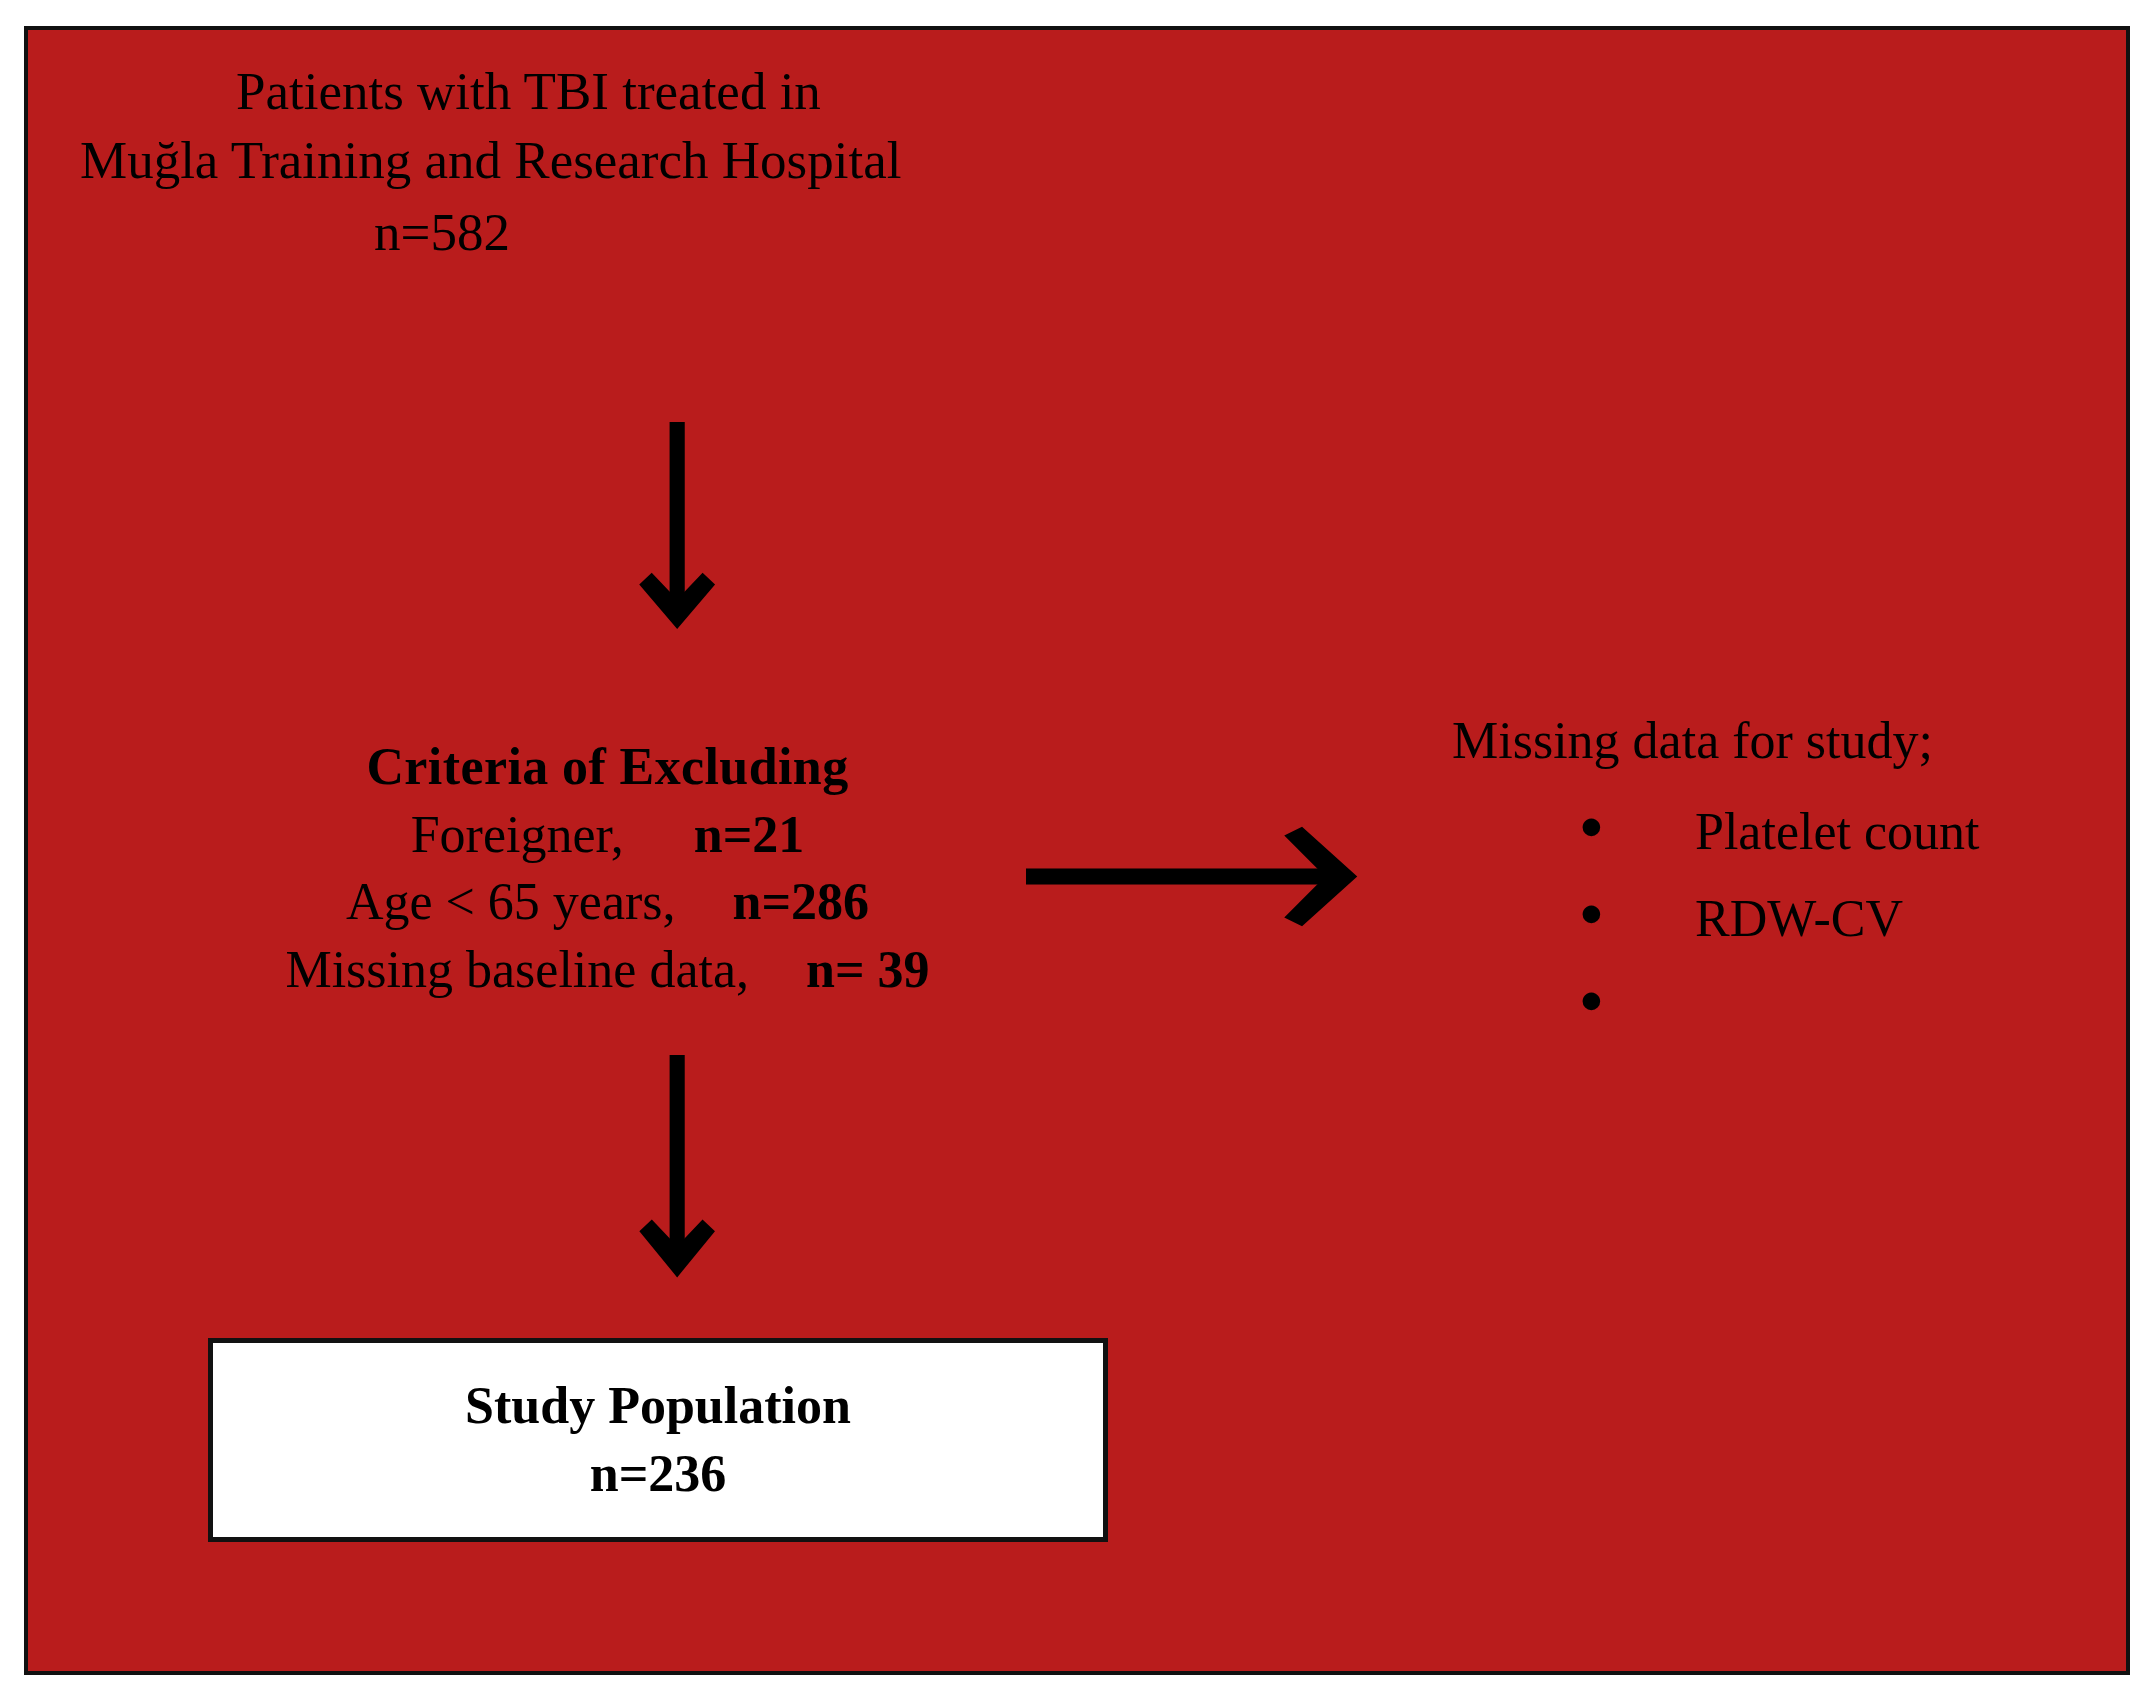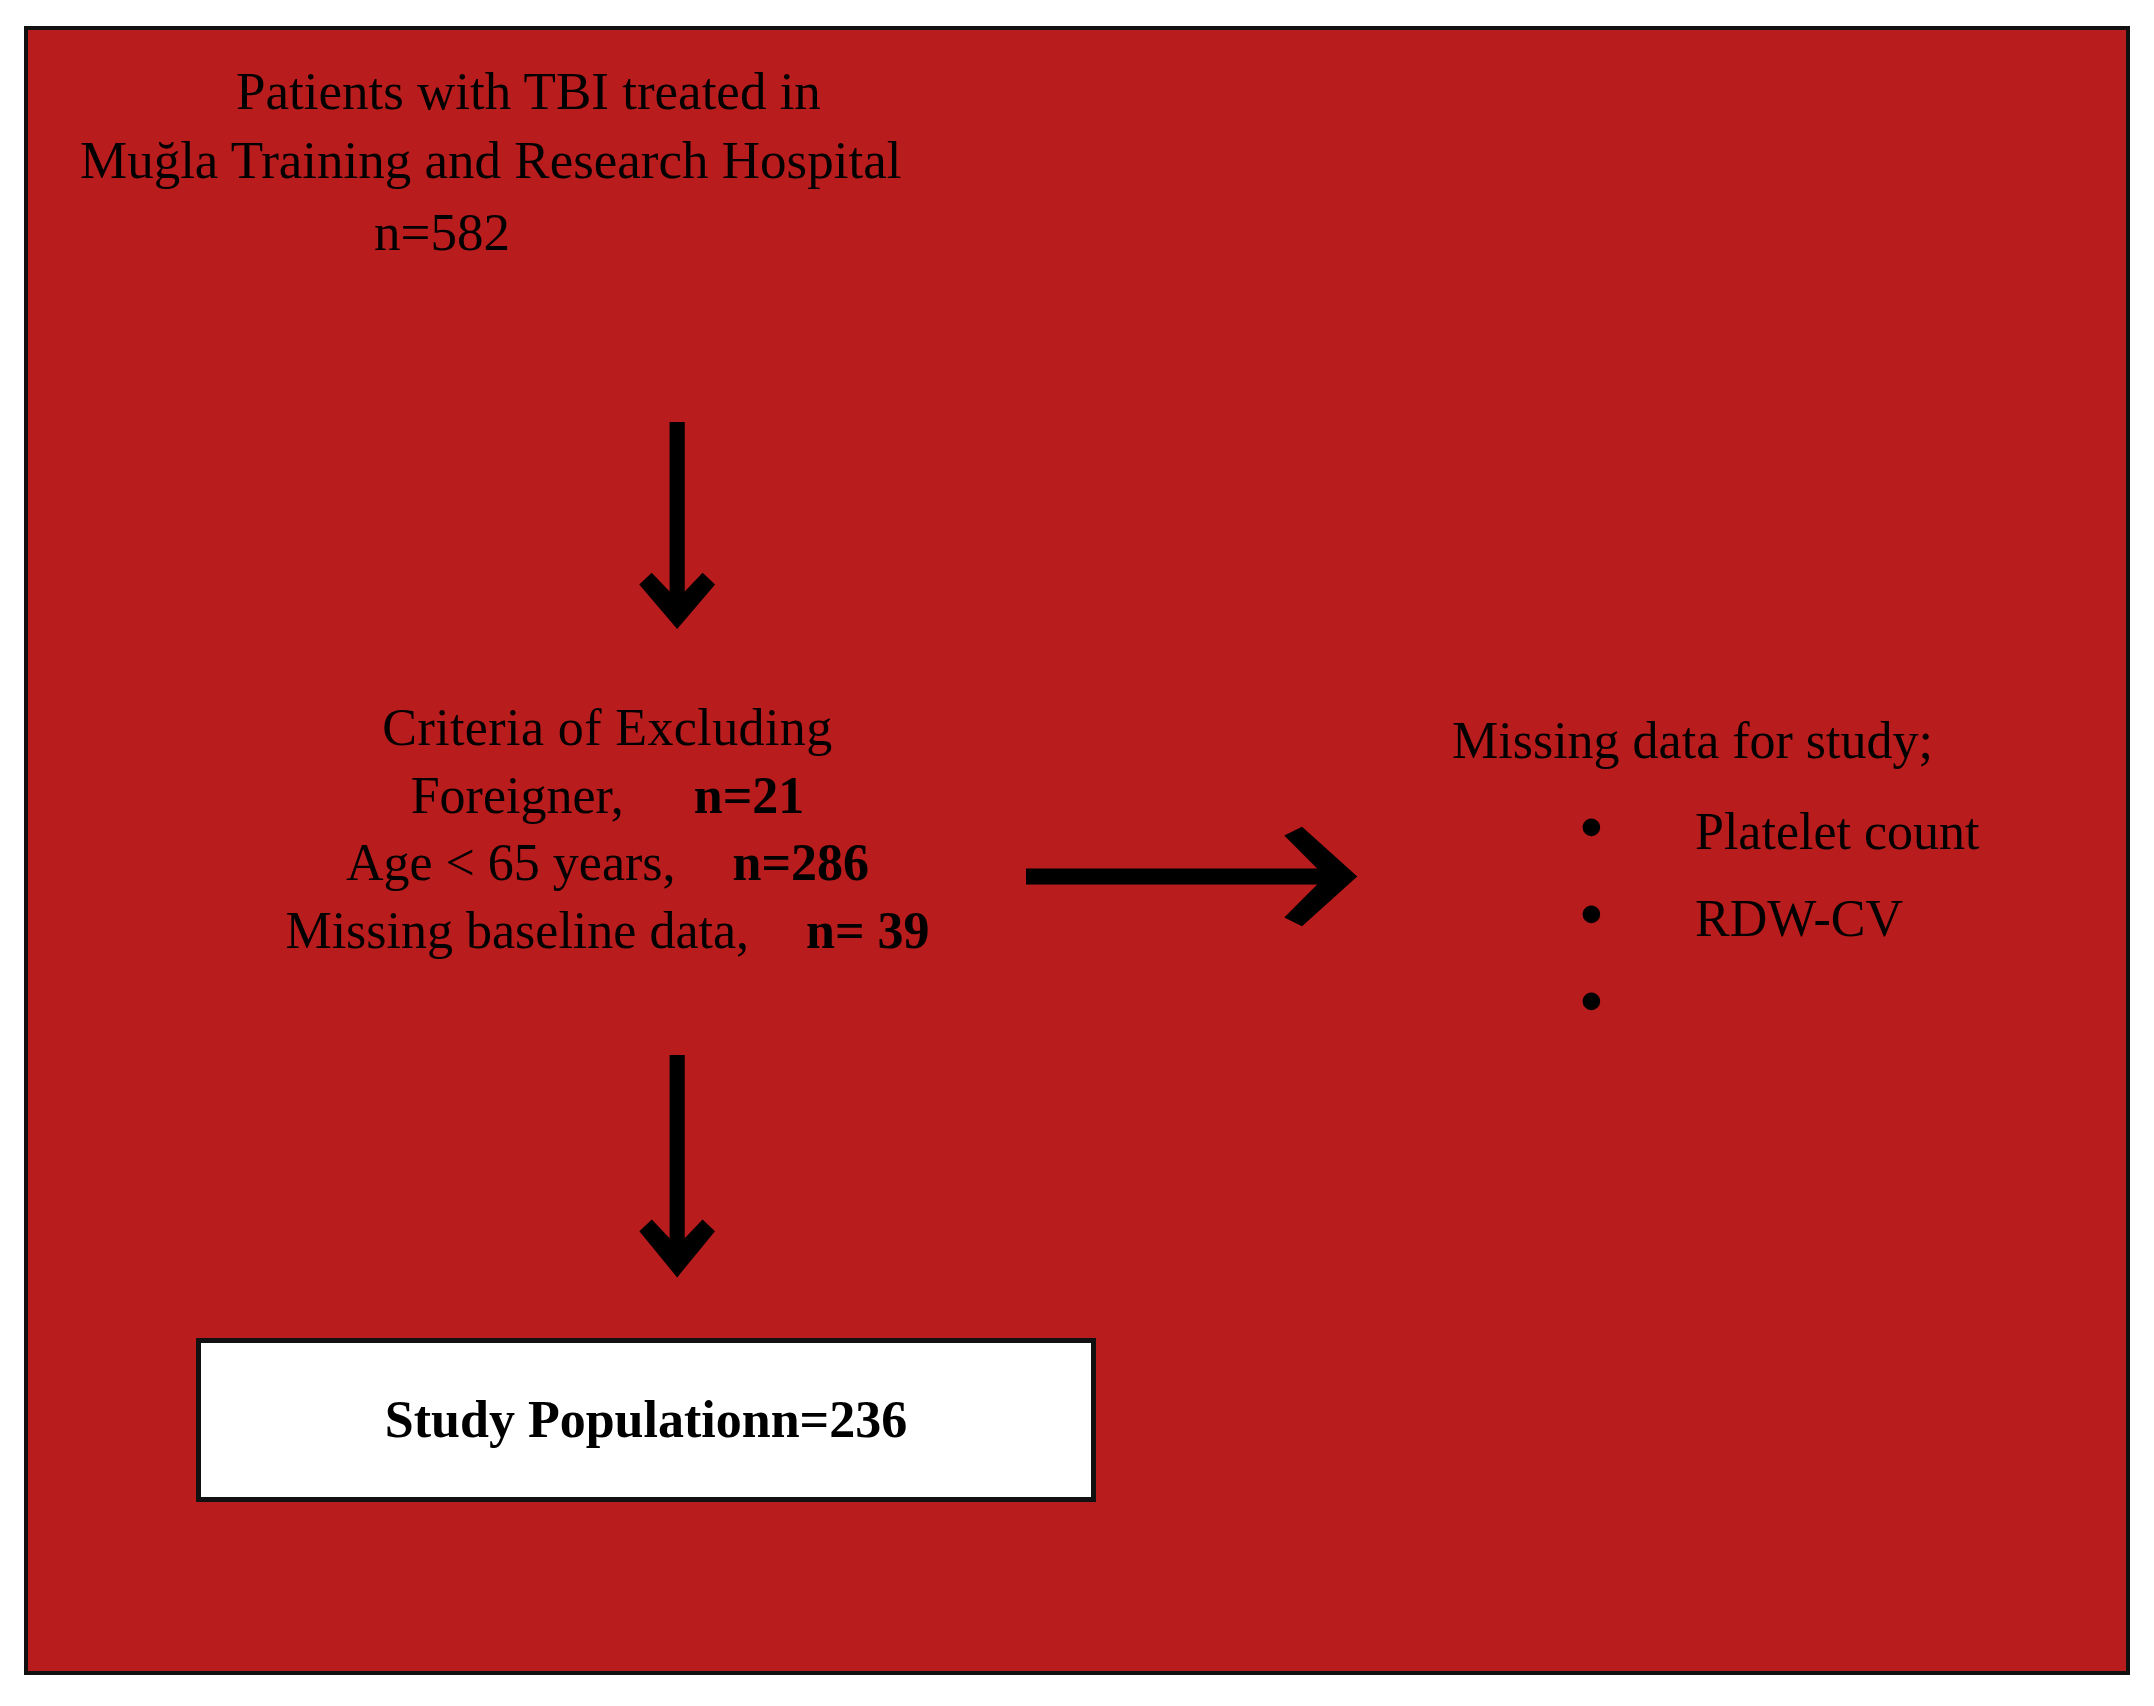--- a/index.html
+++ b/index.html
@@ -57,22 +57,23 @@
 
   
   #criteria-block {
     left: 125px;
     top: 664px;
     width: 909px;
     font-size: 52px;
     text-align: center;
   }
   #criteria-block .heading {
-    font-weight: 400;
+    font-weight: 700;
     letter-spacing: 0.4px;
+    margin-top: 39px;
   }
 
   
   #missing-block {
     left: 1424px;
     top: 677px;
     width: 704px;
     font-size: 52px;
   }
   #missing-block .missing-title {
@@ -92,29 +93,29 @@
     font-size: 41px;
     padding-top: 7.1px;
   }
   .bullet-label {
     white-space: nowrap;
   }
 
   
   #study-population-box {
     position: absolute;
-    left: 168px;
+    left: 180px;
     top: 1308px;
     width: 900px;
-    height: 164px;
+    height: 204px;
     border: 5.3px solid #111111;
     box-sizing: border-box;
     background: #ffffff;
     display: flex;
-    flex-direction: row;
+    flex-direction: column;
     align-items: center;
     justify-content: center;
   }
   #study-population-box .sp-line {
     font-size: 52px;
     font-weight: 700;
     white-space: nowrap;
     line-height: 1.30;
   }
 

